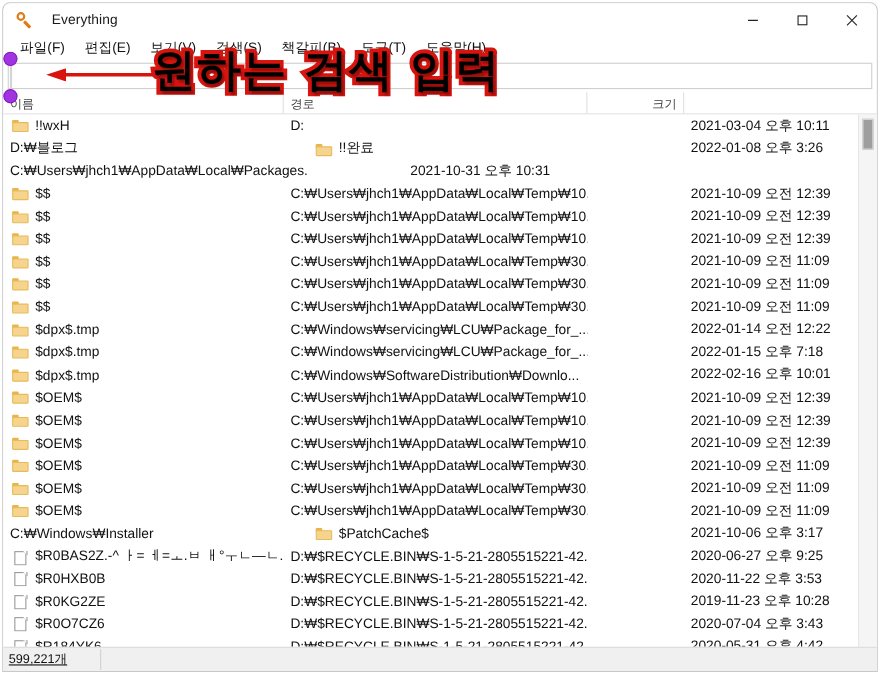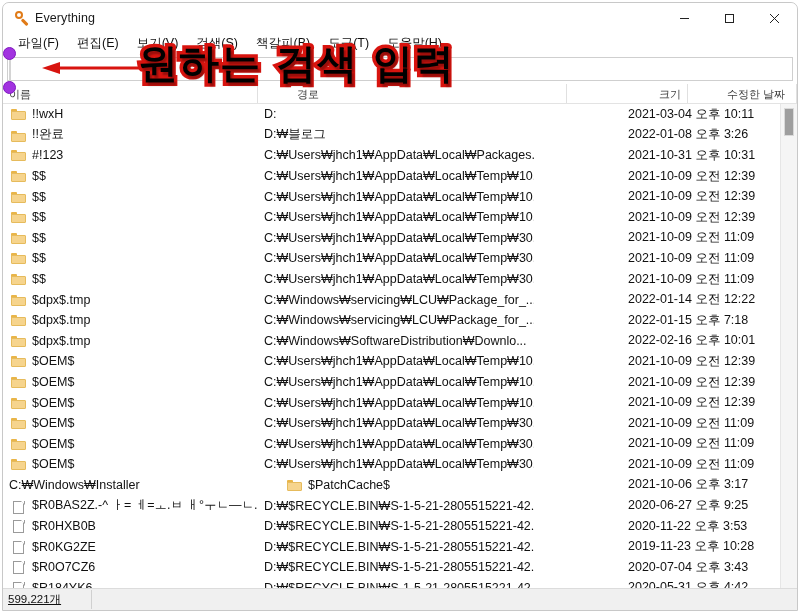--- a/index.html
+++ b/index.html
@@ -44,21 +44,21 @@
     background: #ffffff;
     display: flex;
     align-items: center;
     position: relative;
     border-radius: 6px 6px 0 0;
   }
   .title-left {
     display: flex;
     align-items: center;
     padding-left: 11px;
-    gap: 4px;
+    gap: 16px;
   }
   .app-icon {
     width: 17px;
     height: 17px;
     position: relative;
     display: block;
   }
   .app-icon .mag-circle {
     position: absolute;
     left: 1px;
@@ -152,21 +152,20 @@
     height: 20px;
     min-height: 20px;
     display: flex;
     background: #ffffff;
     border-bottom: 1px solid #e3e3e3;
     font-size: 11px;
     color: #3c3c3c;
     box-sizing: border-box;
     position: relative;
     z-index: 1;
-    gap: 33px;
   }
   .colheader .cell {
     box-sizing: border-box;
     padding: 3px 6px 0 6px;
     border-right: 1px solid #e0e0e0;
     overflow: hidden;
     white-space: nowrap;
   }
   .c-name { width: 255px; }
   .c-path { width: 276px; }
@@ -402,57 +401,49 @@
     </div>
 
     <div class="searchbar-wrap">
       <input class="searchbox" type="text" placeholder="" style="">
     </div>
 
     <div class="colheader">
       <div class="cell c-name">이름</div>
       <div class="cell c-path">경로</div>
       <div class="cell c-size">크기</div>
-      <div class="cell c-date">수정한 날짜</div>
     </div>
 
     <div class="listwrap">
       <div class="listbody" id="listbody">
           <div class="row">
             <div class="cell nm">
               <span class="ficon folder">
                 <span class="tab"></span>
                 <span class="body"></span>
               </span>
               <span>!!wxH</span>
             </div>
             <div class="cell pt">D:</div>
             <div class="cell sz"></div>
             <div class="cell dt">2021-03-04 오후 10:11</div>
           </div>
           <div class="row">
+            <div class="cell pt">D:₩블로그</div>
             <div class="cell nm">
               <span class="ficon folder">
                 <span class="tab"></span>
                 <span class="body"></span>
               </span>
               <span>!!완료</span>
             </div>
-            <div class="cell pt">D:₩블로그</div>
             <div class="cell sz"></div>
             <div class="cell dt">2022-01-08 오후 3:26</div>
           </div>
           <div class="row">
-            <div class="cell nm">
-              <span class="ficon folder">
-                <span class="tab"></span>
-                <span class="body"></span>
-              </span>
-              <span>#!123</span>
-            </div>
             <div class="cell pt">C:₩Users₩jhch1₩AppData₩Local₩Packages...</div>
             <div class="cell sz"></div>
             <div class="cell dt">2021-10-31 오후 10:31</div>
           </div>
           <div class="row">
             <div class="cell nm">
               <span class="ficon folder">
                 <span class="tab"></span>
                 <span class="body"></span>
               </span>

